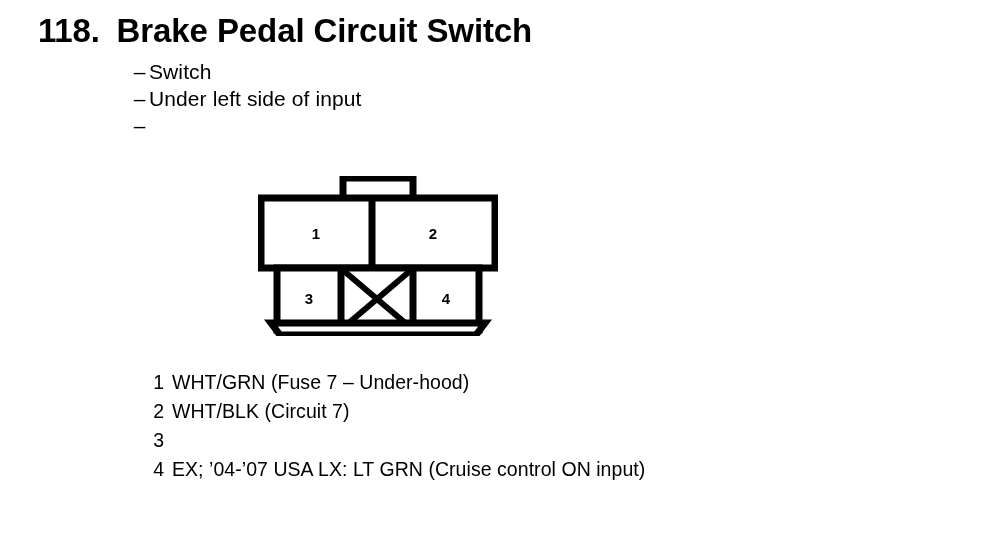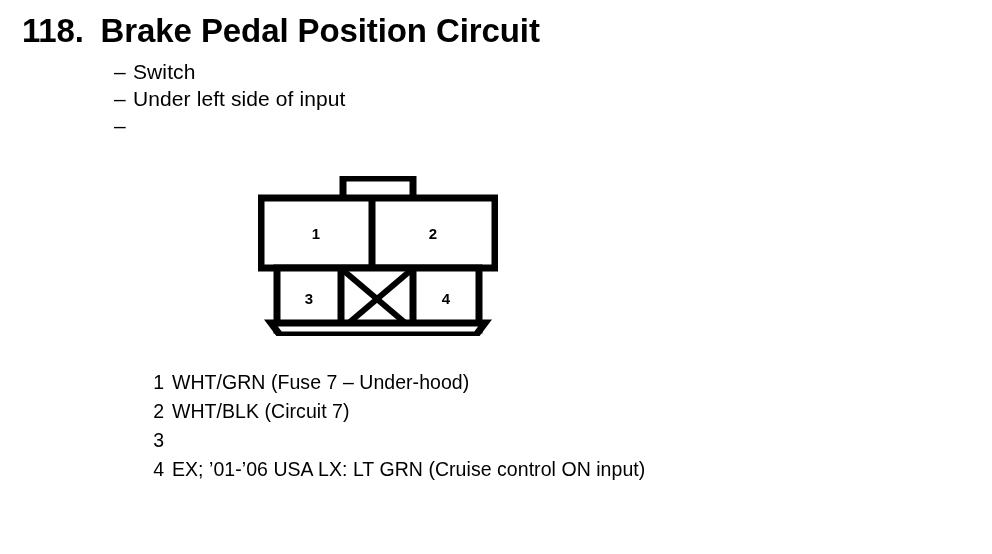--- a/index.html
+++ b/index.html
@@ -14,23 +14,24 @@
     position: relative;
     overflow: hidden;
     font-family: "Liberation Sans", sans-serif;
     color: #000000;
     -webkit-font-smoothing: none;
   }
 
   
   #header {
     position: absolute;
-    left: 22px;
+    left: 38px;
     top: 12px;
     width: 930px;
+    text-align: center;
   }
   #title-row {
     display: flex;
     align-items: baseline;
     font-weight: bold;
     font-size: 33px;
     line-height: 38px;
     letter-spacing: -0.2px;
     white-space: nowrap;
   }
@@ -102,21 +103,21 @@
     letter-spacing: 0.05px;
   }
 </style>
 </head>
 <body>
 
 <div id="header">
 
   <div id="title-row">
     <span id="title-number">118.</span>
-    <span id="title-text">Brake Pedal Position Circuit</span>
+    <span id="title-text">Brake Pedal Circuit Switch</span>
   </div>
 
   <div id="bullet-list">
 
     <div class="bullet-row">
       <span class="bullet-dash">–</span>
       <span class="bullet-text">Switch</span>
     </div>
 
     <div class="bullet-row">
@@ -176,16 +177,16 @@
     <span class="pin-num">2</span>
     <span class="pin-desc">WHT/BLK (Circuit 7)</span>
   </div>
 
   <div class="pin-row">
     <span class="pin-num">3</span>
   </div>
 
   <div class="pin-row">
     <span class="pin-num">4</span>
-    <span class="pin-desc">EX; ’01-’06 USA LX: LT GRN (Cruise control ON input)</span>
+    <span class="pin-desc">EX; ’04-’07 USA LX: LT GRN (Cruise control ON input)</span>
   </div>
 
 </div>
 
 </body></html>

